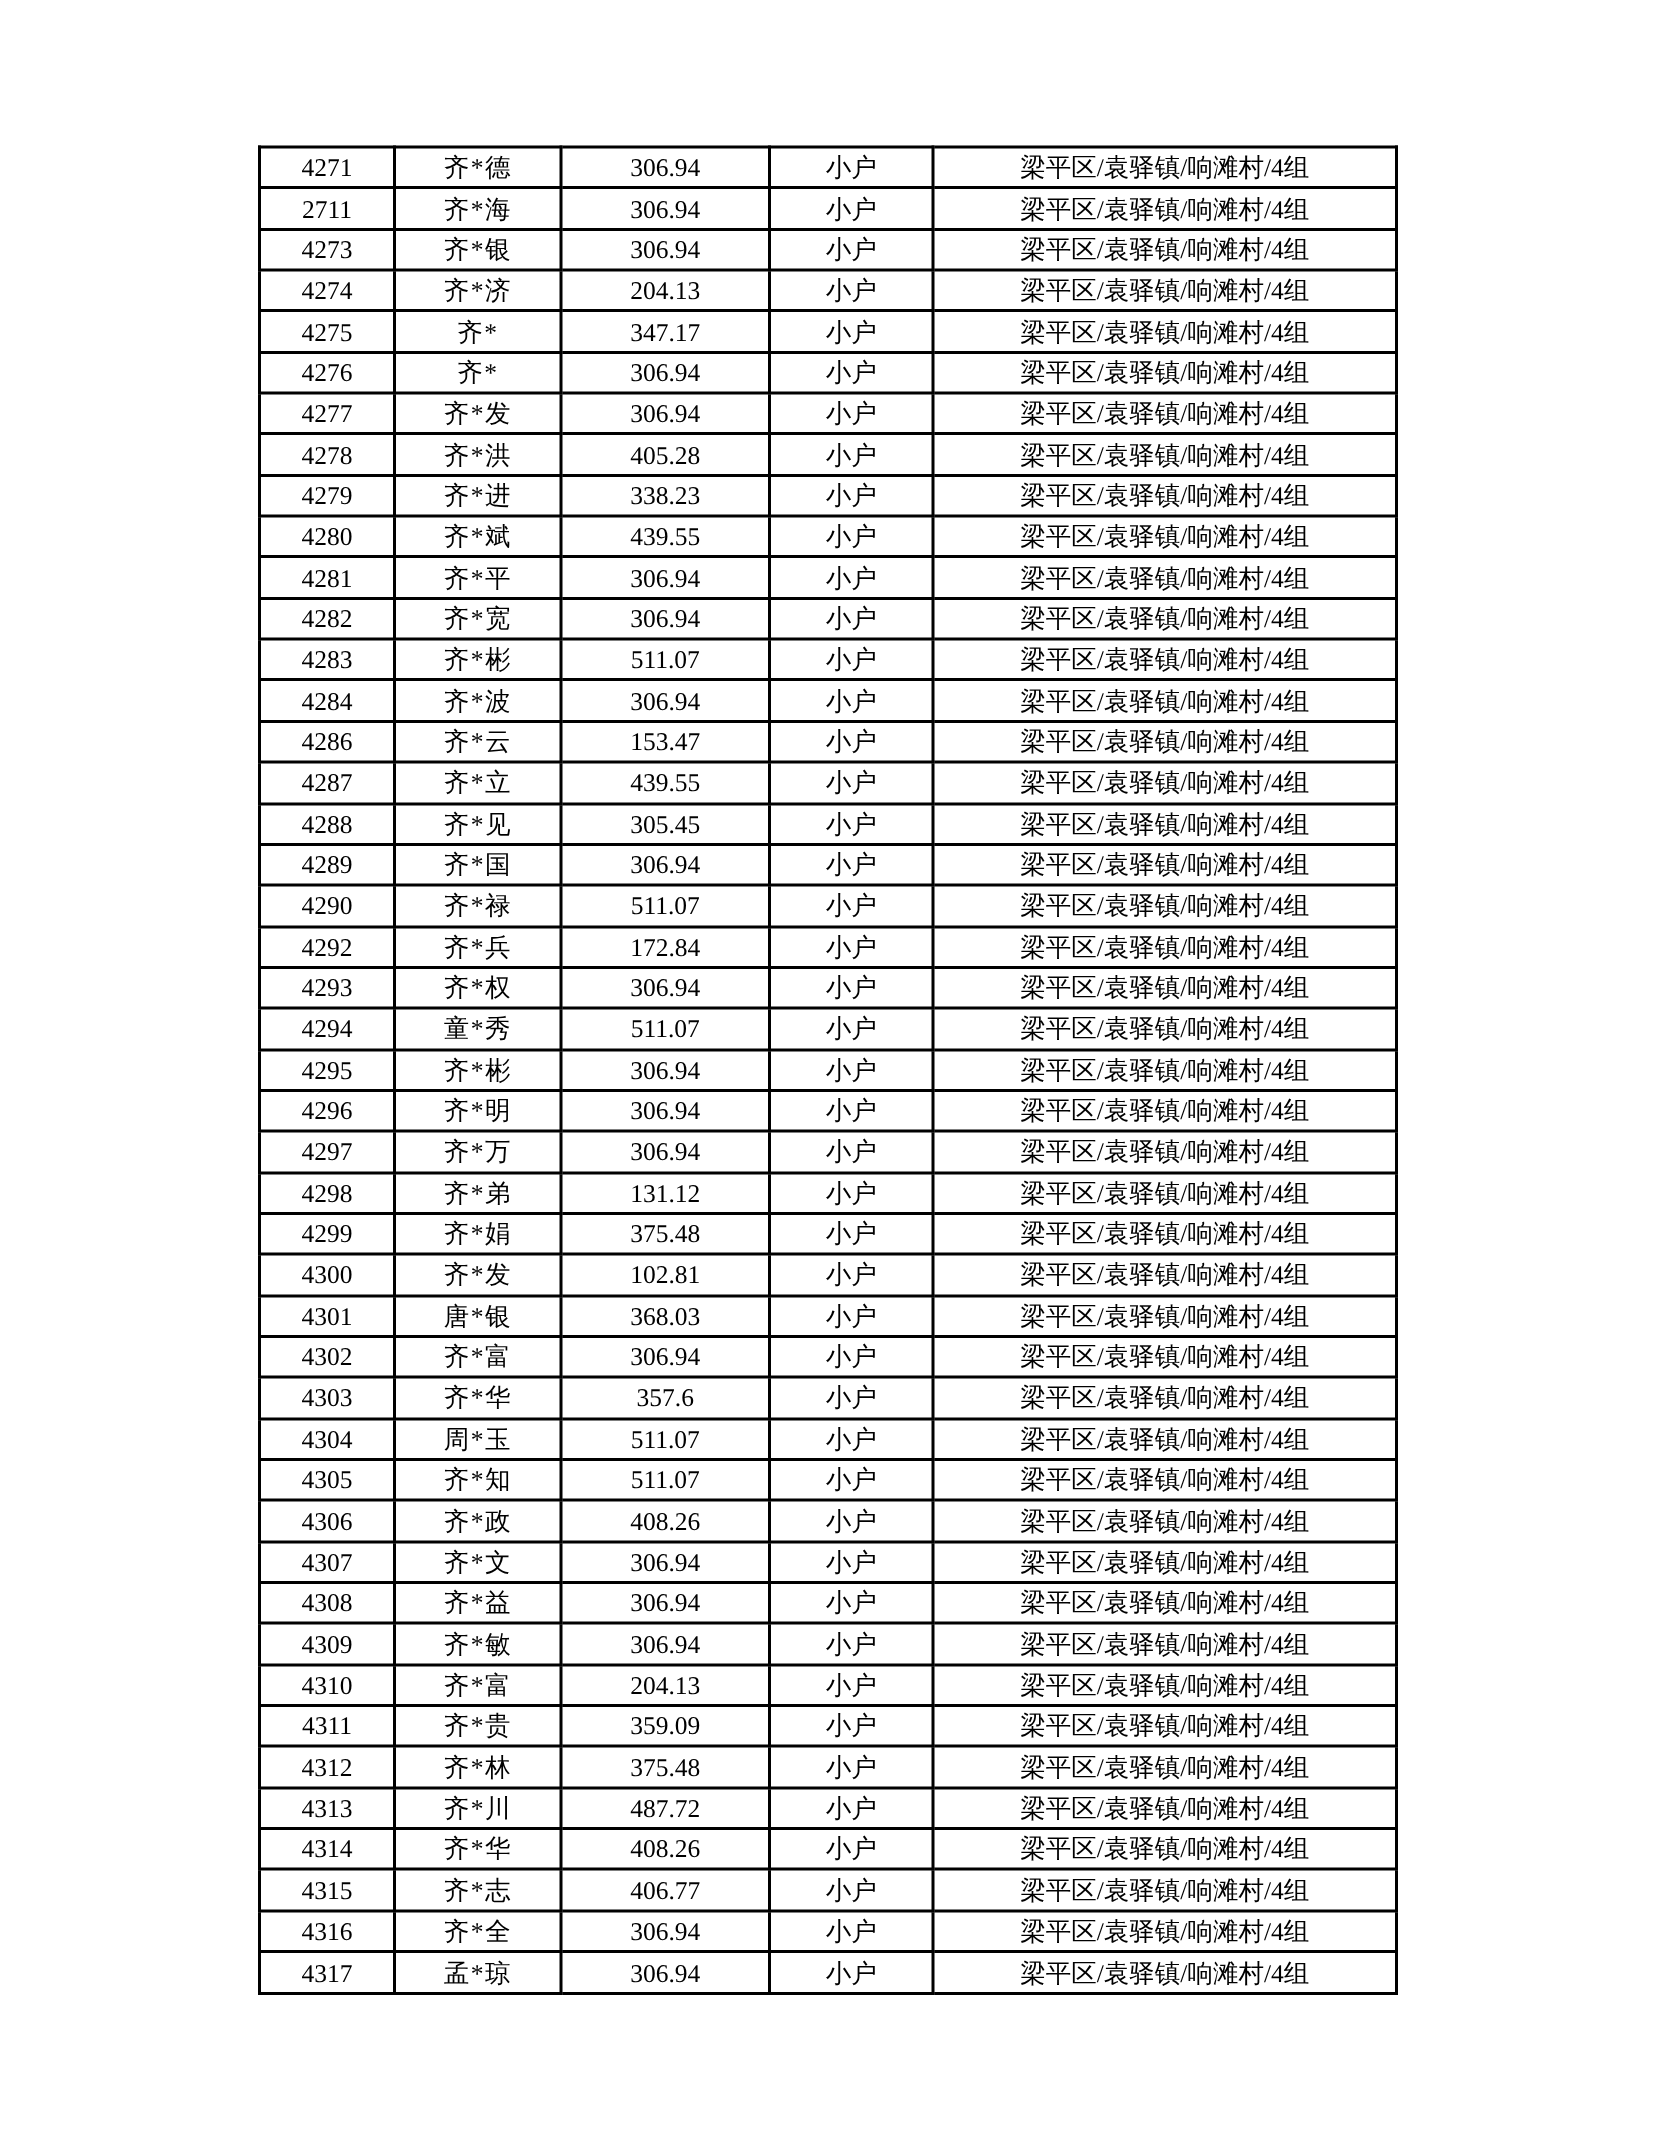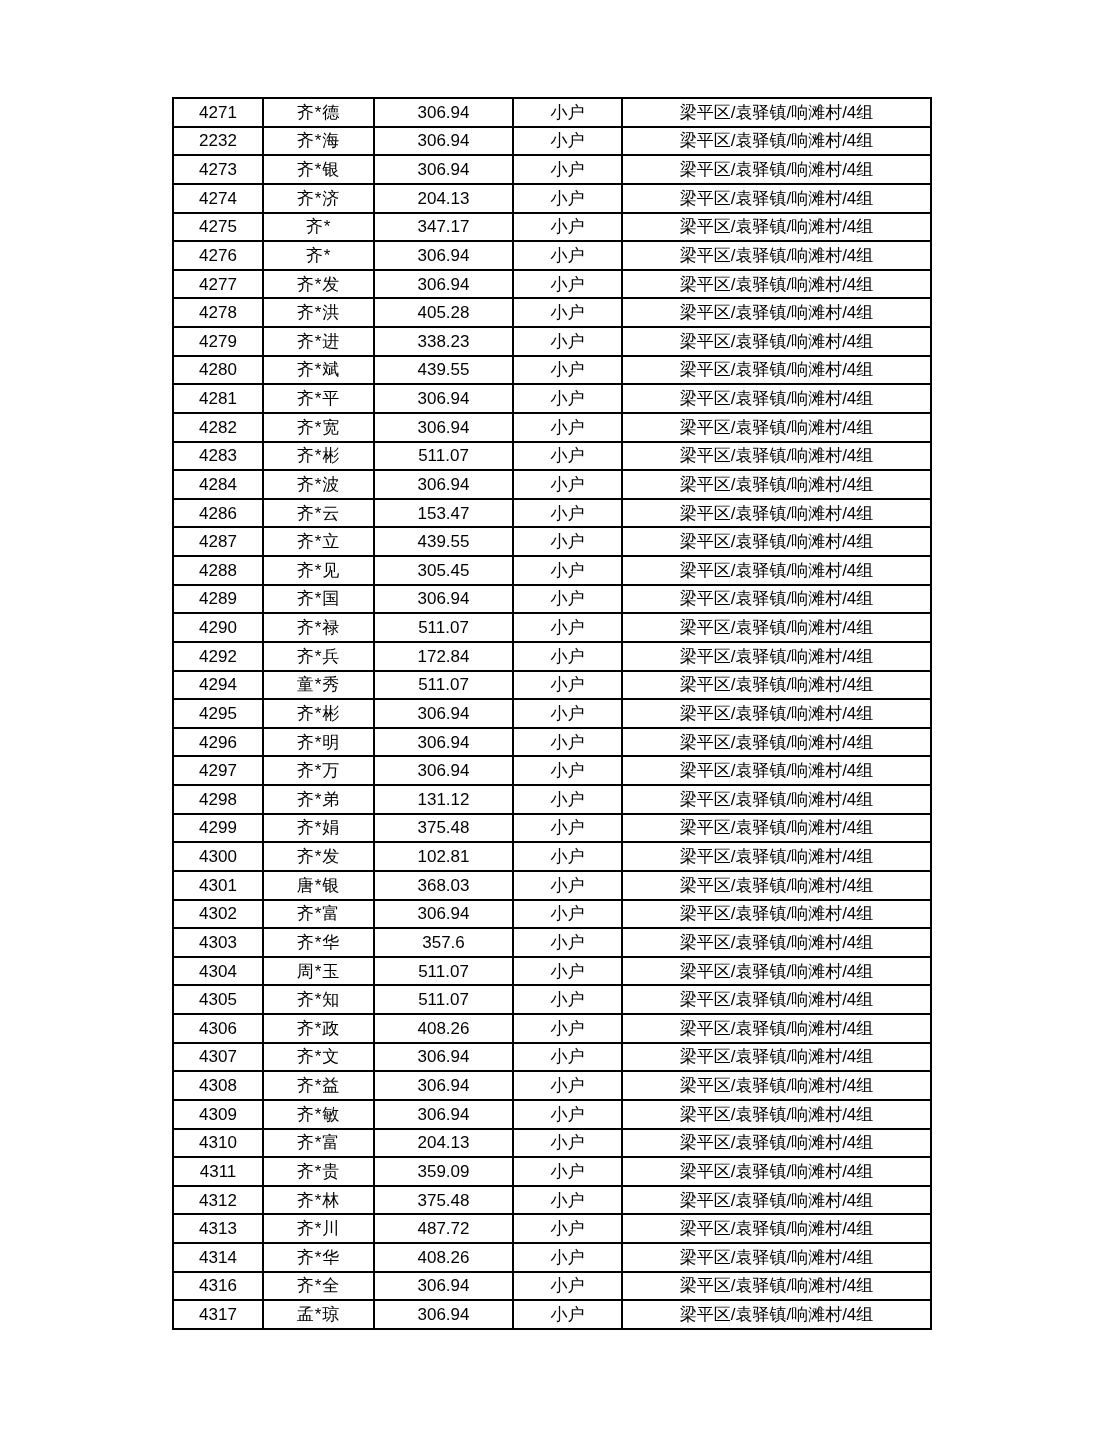--- a/index.html
+++ b/index.html
@@ -20,20 +20,21 @@
     background: #ffffff;
   }
   table.data-table {
     position: absolute;
     left: 172px;
     top: 97px;
     width: 758px;
     height: 1233px;
     border-collapse: collapse;
     table-layout: fixed;
+    font-family: Liberation Serif, serif;
   }
   table.data-table td {
     border: 2px solid #000000;
     text-align: center;
     vertical-align: middle;
     padding: 0;
     font-size: 17px;
     line-height: 1;
     color: #000000;
     white-space: nowrap;
@@ -59,21 +60,21 @@
     </colgroup>
     <tbody id="table-body">
         <tr>
           <td class="col-serial">4271</td>
           <td class="col-name">齐*德</td>
           <td class="col-amount">306.94</td>
           <td class="col-type">小户</td>
           <td class="col-address">梁平区/袁驿镇/响滩村/4组</td>
         </tr>
         <tr>
-          <td class="col-serial">2232</td>
+          <td class="col-serial">2711</td>
           <td class="col-name">齐*海</td>
           <td class="col-amount">306.94</td>
           <td class="col-type">小户</td>
           <td class="col-address">梁平区/袁驿镇/响滩村/4组</td>
         </tr>
         <tr>
           <td class="col-serial">4273</td>
           <td class="col-name">齐*银</td>
           <td class="col-amount">306.94</td>
           <td class="col-type">小户</td>
@@ -192,20 +193,27 @@
           <td class="col-address">梁平区/袁驿镇/响滩村/4组</td>
         </tr>
         <tr>
           <td class="col-serial">4292</td>
           <td class="col-name">齐*兵</td>
           <td class="col-amount">172.84</td>
           <td class="col-type">小户</td>
           <td class="col-address">梁平区/袁驿镇/响滩村/4组</td>
         </tr>
         <tr>
+          <td class="col-serial">4293</td>
+          <td class="col-name">齐*权</td>
+          <td class="col-amount">306.94</td>
+          <td class="col-type">小户</td>
+          <td class="col-address">梁平区/袁驿镇/响滩村/4组</td>
+        </tr>
+        <tr>
           <td class="col-serial">4294</td>
           <td class="col-name">童*秀</td>
           <td class="col-amount">511.07</td>
           <td class="col-type">小户</td>
           <td class="col-address">梁平区/袁驿镇/响滩村/4组</td>
         </tr>
         <tr>
           <td class="col-serial">4295</td>
           <td class="col-name">齐*彬</td>
           <td class="col-amount">306.94</td>
@@ -335,20 +343,27 @@
           <td class="col-serial">4313</td>
           <td class="col-name">齐*川</td>
           <td class="col-amount">487.72</td>
           <td class="col-type">小户</td>
           <td class="col-address">梁平区/袁驿镇/响滩村/4组</td>
         </tr>
         <tr>
           <td class="col-serial">4314</td>
           <td class="col-name">齐*华</td>
           <td class="col-amount">408.26</td>
+          <td class="col-type">小户</td>
+          <td class="col-address">梁平区/袁驿镇/响滩村/4组</td>
+        </tr>
+        <tr>
+          <td class="col-serial">4315</td>
+          <td class="col-name">齐*志</td>
+          <td class="col-amount">406.77</td>
           <td class="col-type">小户</td>
           <td class="col-address">梁平区/袁驿镇/响滩村/4组</td>
         </tr>
         <tr>
           <td class="col-serial">4316</td>
           <td class="col-name">齐*全</td>
           <td class="col-amount">306.94</td>
           <td class="col-type">小户</td>
           <td class="col-address">梁平区/袁驿镇/响滩村/4组</td>
         </tr>

